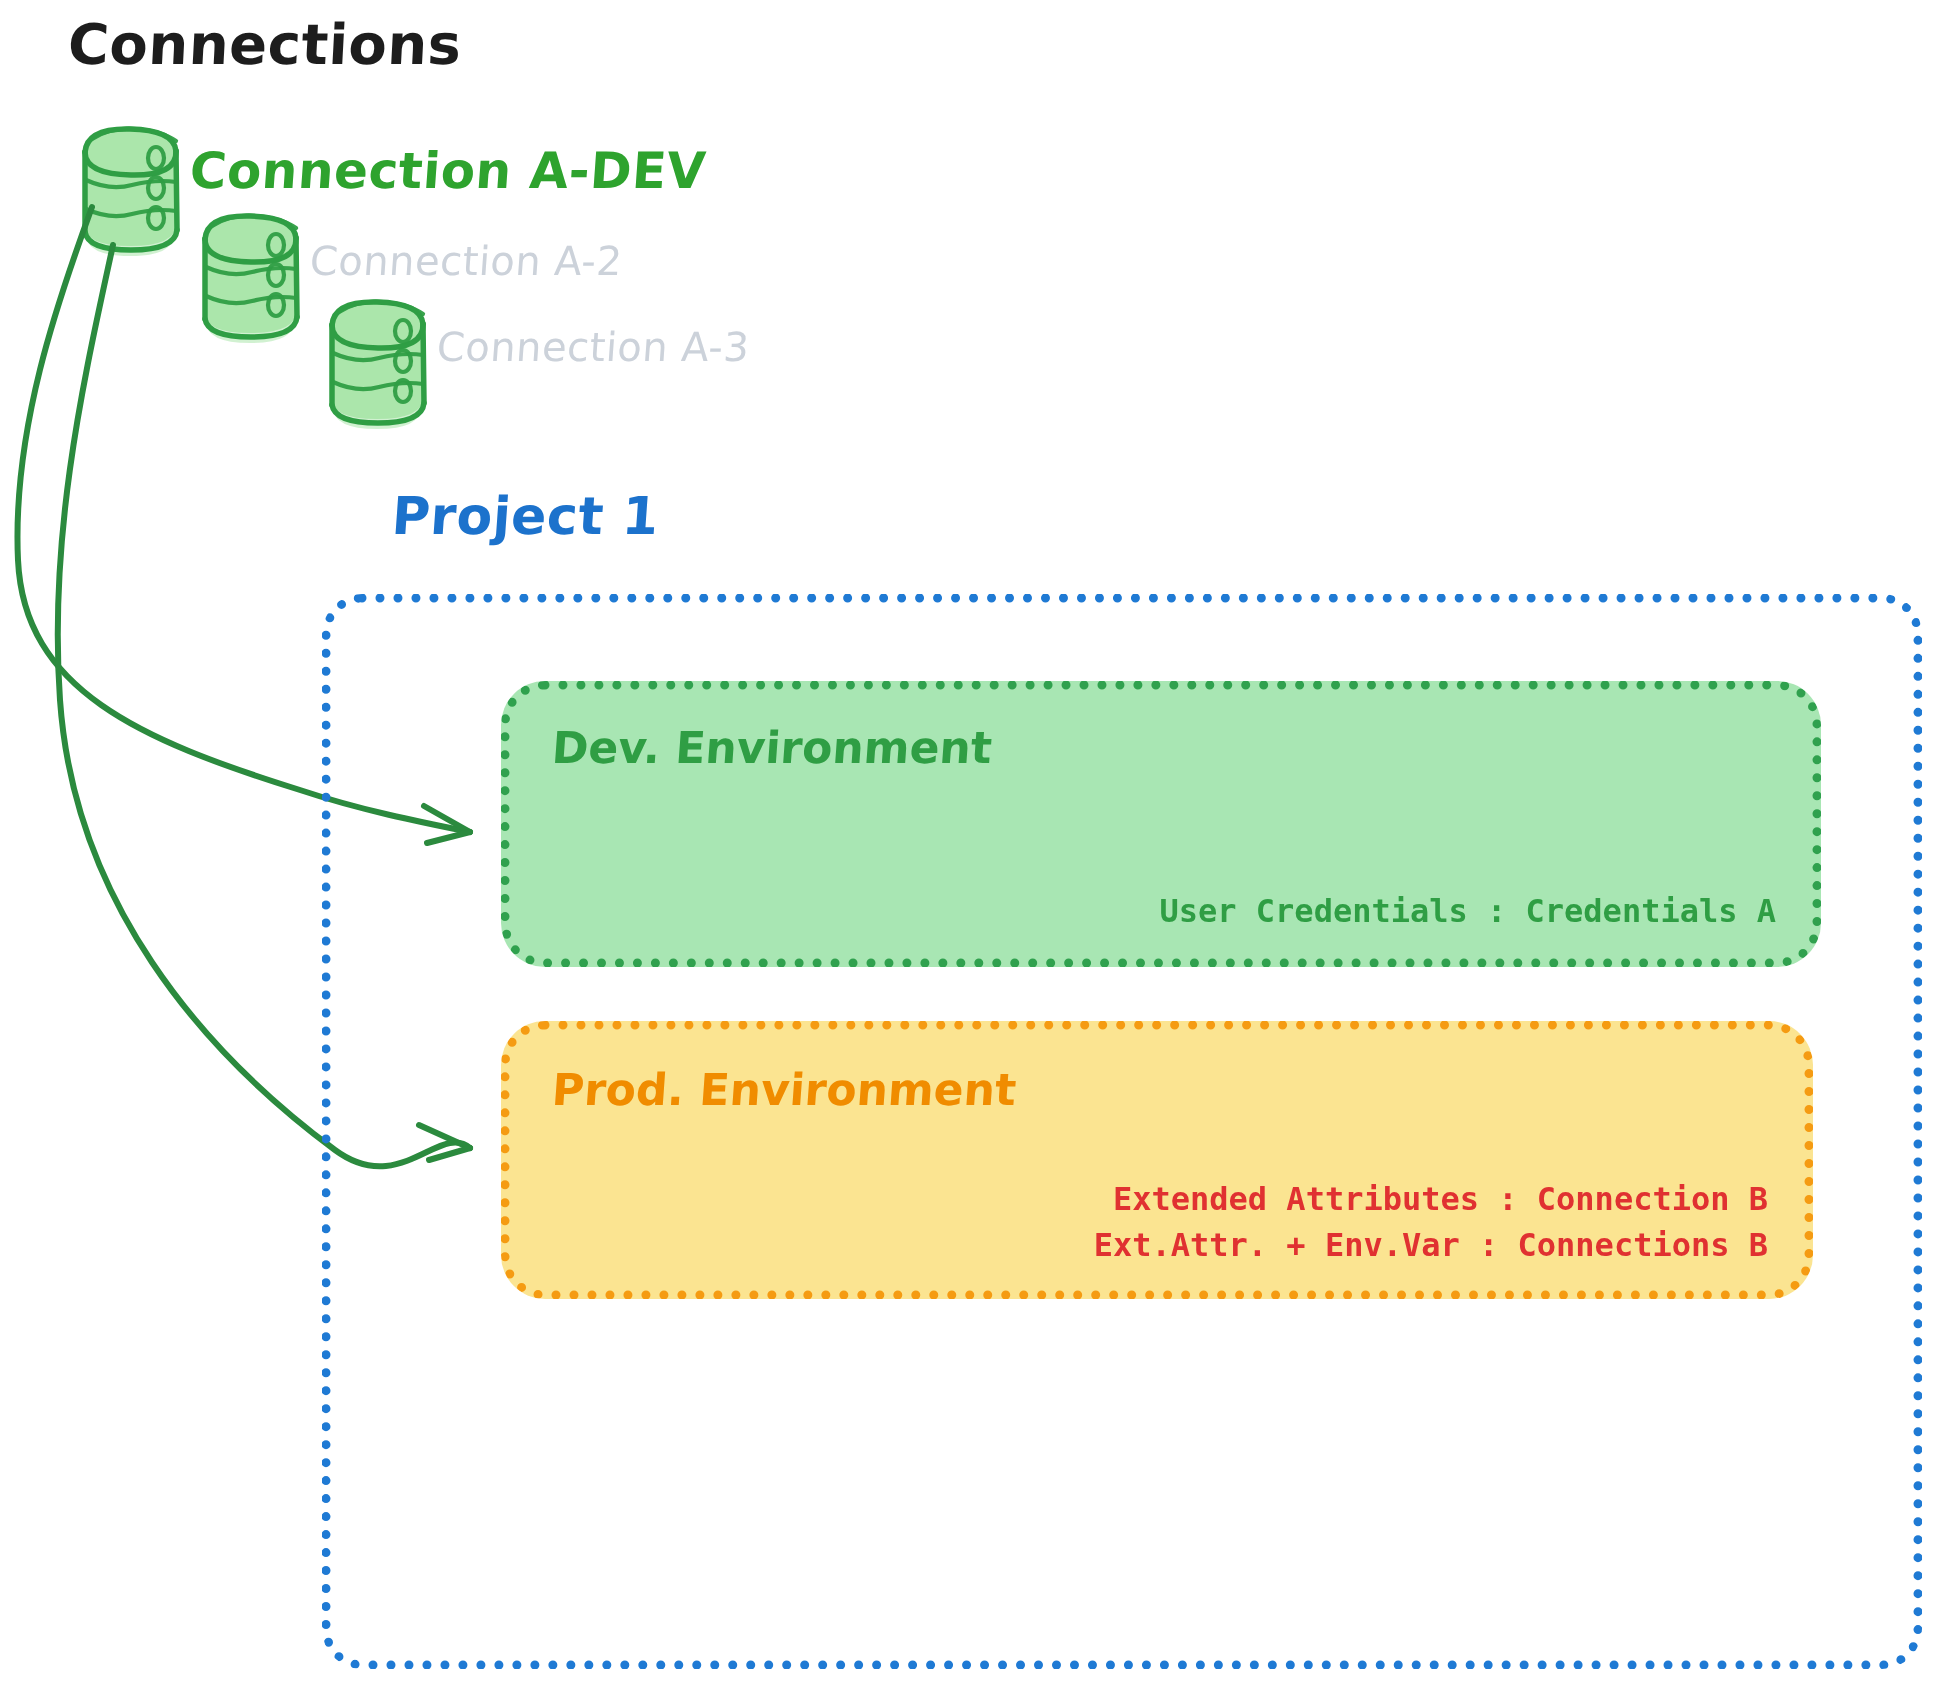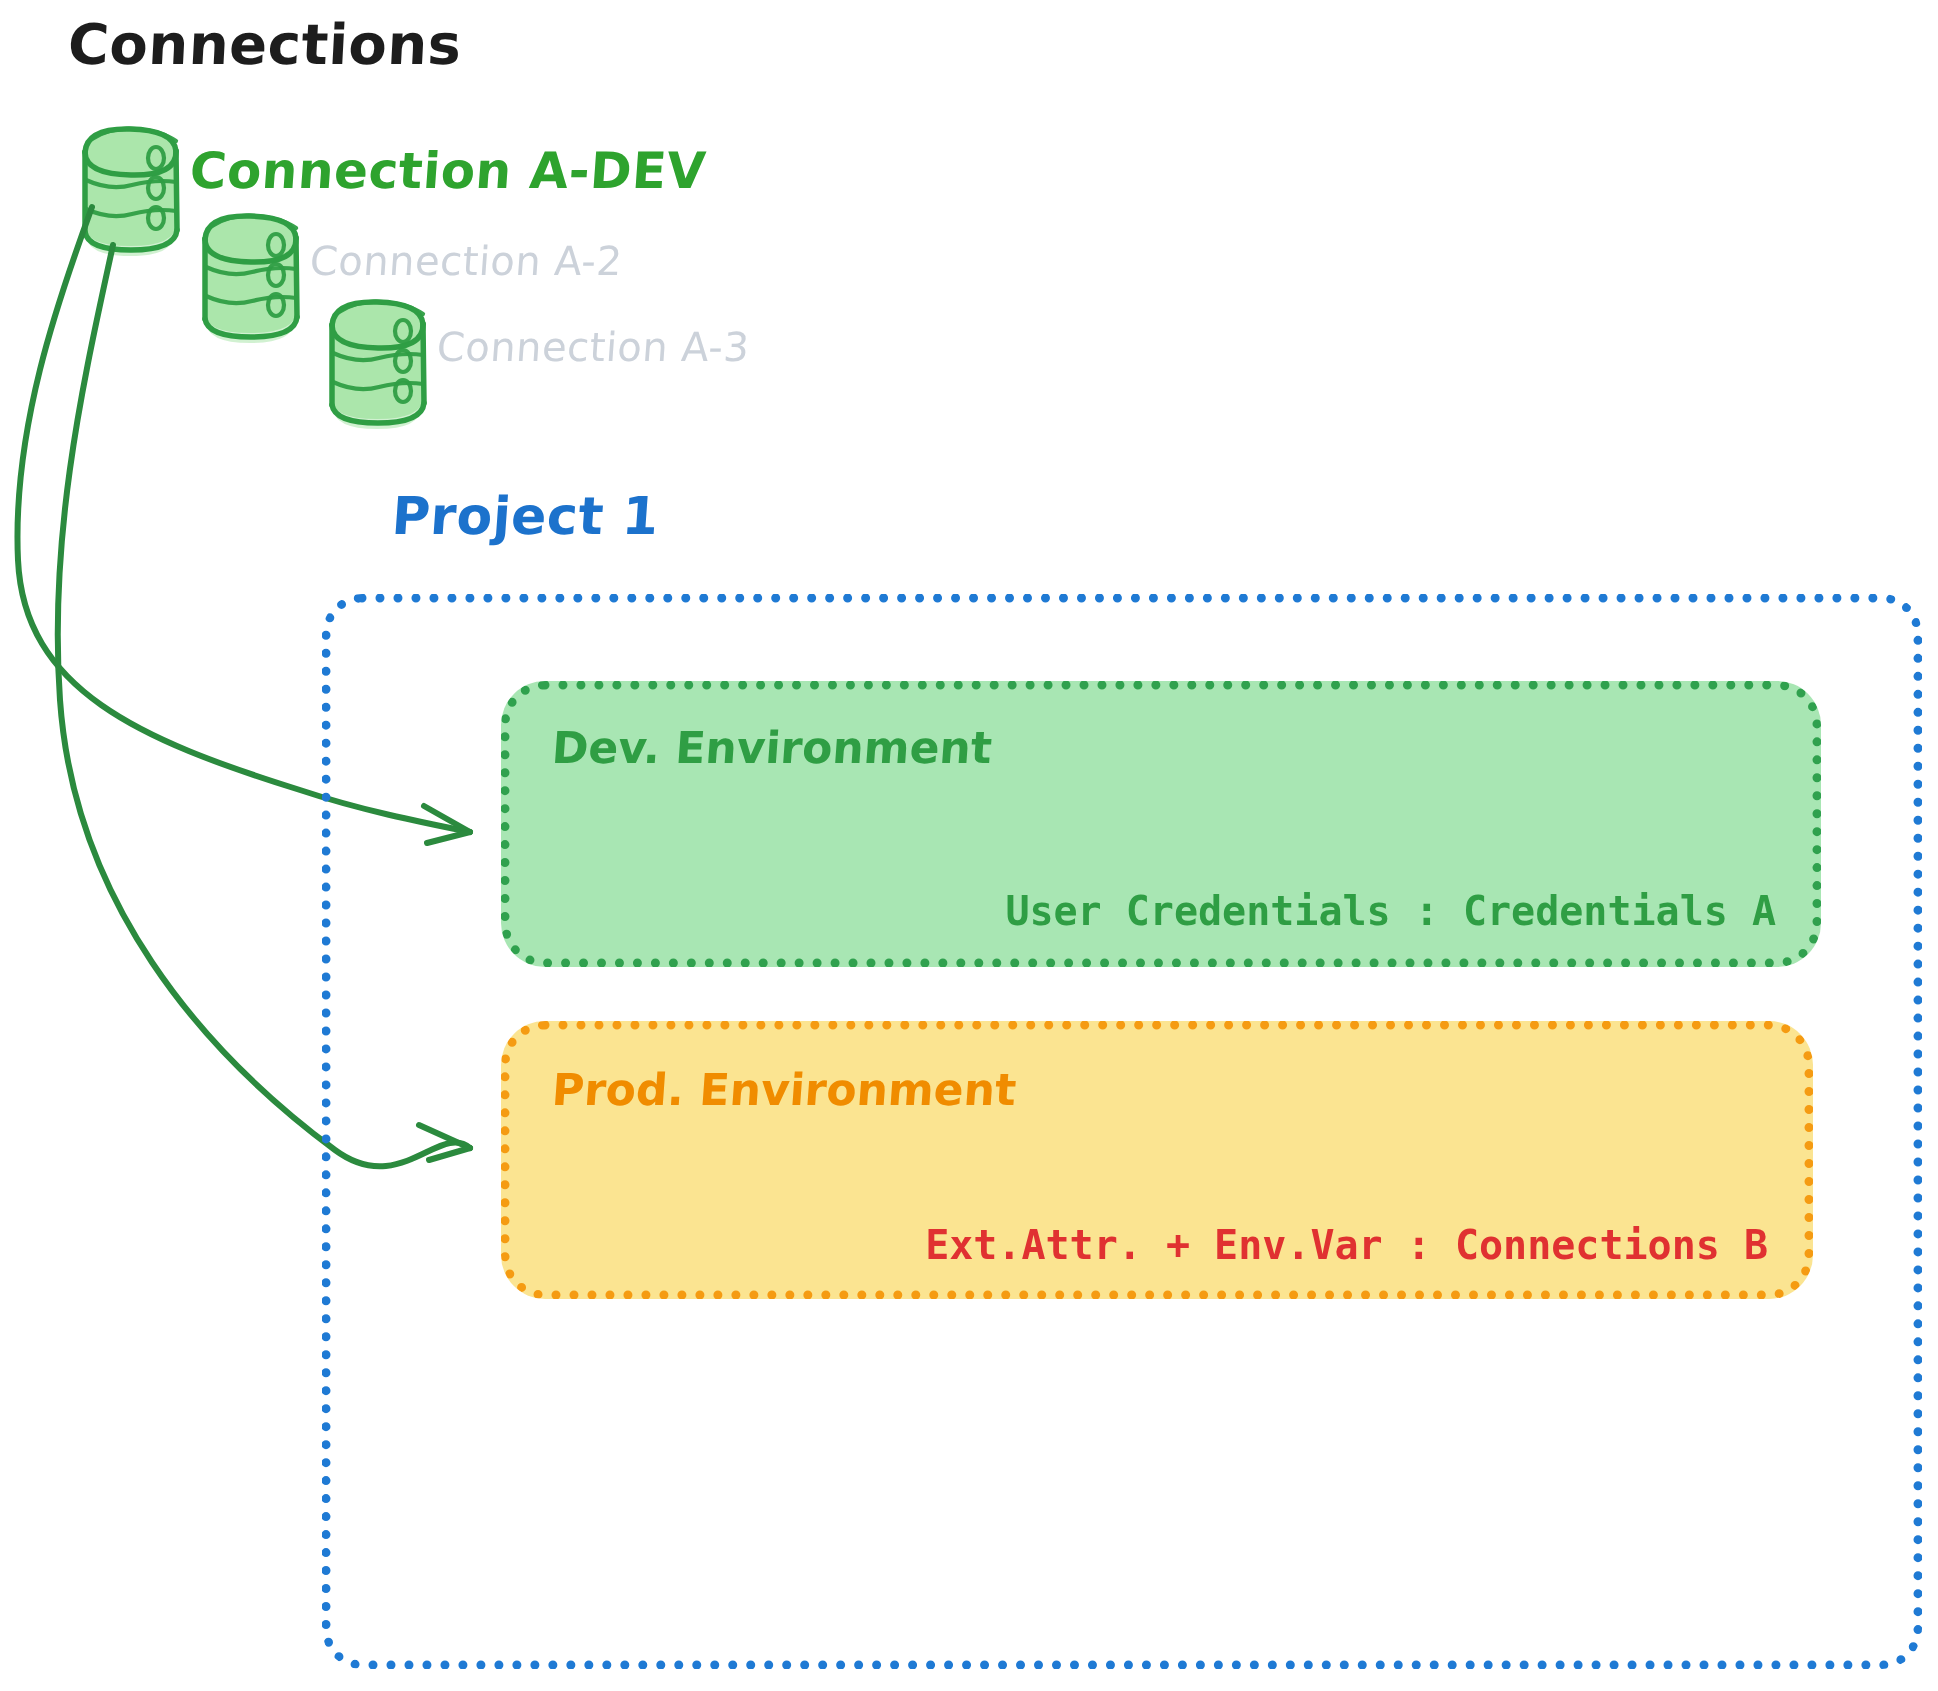--- a/index.html
+++ b/index.html
@@ -133,21 +133,21 @@
   }
   #dev-detail {
     bottom: 24px;
   }
   #prod-detail {
     bottom: 22px;
   }
   .detail-line {
     font-family: "DejaVu Sans Mono", monospace;
     font-weight: 700;
-    font-size: 40px;
+    font-size: 32px;
     line-height: 46px;
     white-space: pre;
   }
   #dev-detail .detail-line { color: #2f9e44; }
   #prod-detail .detail-line { color: #e03131; }
 </style>
 </head>
 <body>
 
 <div id="canvas">
@@ -239,18 +239,19 @@
     <div class="dotted-box" id="dev-env-box" style="left:170px; top:78px;">
       <div class="env-title" id="dev-env-title">Dev. Environment</div>
       <div class="env-detail-block" id="dev-detail">
         <div class="detail-line">User Credentials : Credentials A</div>
       </div>
     </div>
 
     <div class="dotted-box" id="prod-env-box" style="left:170px; top:418px;">
       <div class="env-title" id="prod-env-title">Prod. Environment</div>
       <div class="env-detail-block" id="prod-detail">
+        <div class="detail-line">Extended Attributes : Connection B</div>
         <div class="detail-line">Ext.Attr. + Env.Var : Connections B</div>
       </div>
     </div>
   </div>
 
 </div>
 
 </body></html>

